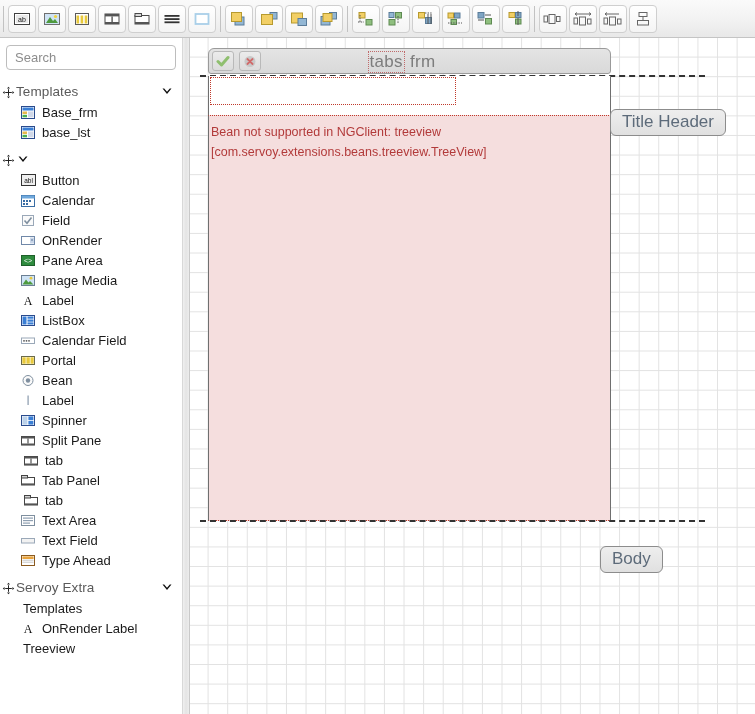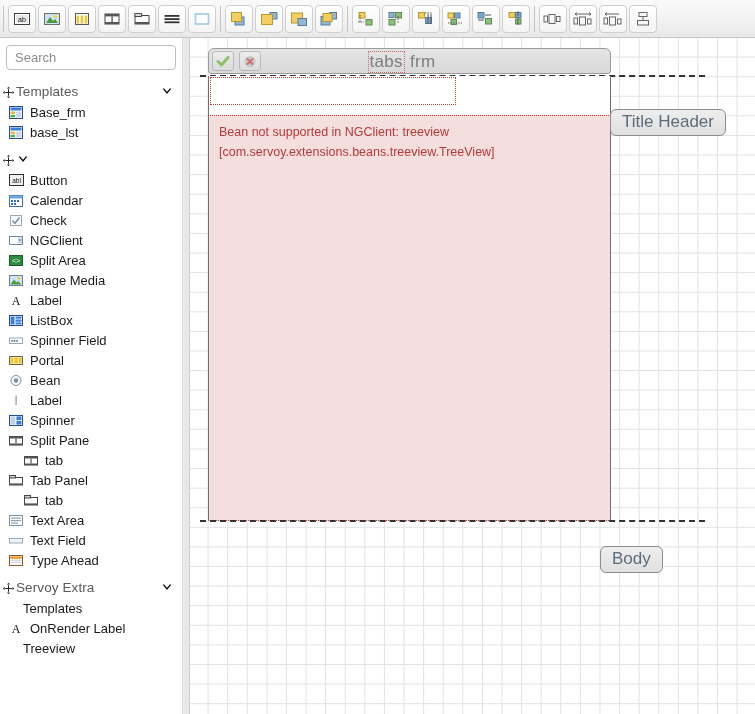--- a/index.html
+++ b/index.html
@@ -56,21 +56,21 @@
     position: relative;
   }
   .pal-group-label {
     font-size: 13.5px; color: #5a5a5a; flex: 1 1 auto;
     white-space: nowrap; letter-spacing: .1px;
   }
   .pal-group-chev { width: 14px; height: 14px; flex: 0 0 auto; }
 
   .pal-item {
     display: flex; align-items: center; height: 20px;
-    padding-left: 8px; font-size: 13px; color: #1a1a1a;
+    padding-left: 20px; font-size: 13px; color: #1a1a1a;
   }
   .pal-item.indent { padding-left: 23px; align-items: center; }
   .pal-icon {
     width: 16px; height: 16px; flex: 0 0 auto; margin-right: 6px;
     display: flex; align-items: center; justify-content: center;
   }
   .pal-label { white-space: nowrap; }
 
   
   #splitter {
@@ -142,21 +142,21 @@
   }
 
   
   #bean-area {
     position: absolute; left: 0px; top: 67px; width: 403px; height: 406px;
     background: #f5dede;
     border: 1px dotted #c0392b;
     border-left: 1px solid #6f6f6f; border-right: 1px solid #6f6f6f;
   }
   #bean-text {
-    padding: 6px 0 0 10px; font-size: 12.5px; line-height: 20px;
+    padding: 6px 0 0 2px; font-size: 12.5px; line-height: 20px;
     color: #b23a3a; white-space: pre;
   }
 
   
   .part-tab {
     position: absolute;
     background: linear-gradient(to bottom,#eeeeee,#e0e0e0);
     border: 1px solid #8c8c8c; border-radius: 6px;
     font-size: 17px; color: #5d6b7a;
     padding: 2px 11px 3px 11px;
@@ -430,40 +430,40 @@
       </span>
       <span class="pal-label">Calendar</span>
     </div>
     <div class="pal-item">
       <span class="pal-icon">
         <svg width="14" height="13" viewBox="0 0 14 13">
             <rect x="1.5" y="1.5" width="11" height="10" fill="#fafafa" stroke="#9aa8b8"></rect>
             <path d="M3.5 6.5 L6 9.2 L10.5 3.6" stroke="#7f8f9f" stroke-width="1.6" fill="none"></path>
           </svg>
       </span>
-      <span class="pal-label">Check</span>
+      <span class="pal-label">Field</span>
     </div>
     <div class="pal-item">
       <span class="pal-icon">
         <svg width="14" height="13" viewBox="0 0 14 13">
             <rect x="0.5" y="2.5" width="13" height="8" fill="#fff" stroke="#7088a8"></rect>
             <rect x="9" y="3.5" width="4" height="6" fill="#c9d6e8"></rect>
             <path d="M10 5.5 L12 5.5 L11 7.2 Z" fill="#44618a"></path>
           </svg>
       </span>
-      <span class="pal-label">NGClient</span>
+      <span class="pal-label">OnRender</span>
     </div>
     <div class="pal-item">
       <span class="pal-icon">
         <svg width="14" height="13" viewBox="0 0 14 13">
             <rect x="0.5" y="1.5" width="13" height="10" fill="#2e8b3e" stroke="#1d5f2a"></rect>
             <text x="7" y="9" font-size="7" font-family="Liberation Sans" text-anchor="middle" fill="#fff">&lt;&gt;</text>
           </svg>
       </span>
-      <span class="pal-label">Split Area</span>
+      <span class="pal-label">Pane Area</span>
     </div>
     <div class="pal-item">
       <span class="pal-icon">
         <svg width="14" height="13" viewBox="0 0 14 13">
             <rect x="0.5" y="1.5" width="13" height="10" fill="#cfe3f5" stroke="#6b7f93"></rect>
             <polygon points="1.5,10.5 5,5.5 7.5,8.5 9,7 12.5,10.5" fill="#4e9a3e"></polygon>
             <circle cx="10" cy="4.2" r="1.4" fill="#e8c93c"></circle>
           </svg>
       </span>
       <span class="pal-label">Image Media</span>
@@ -492,21 +492,21 @@
       <span class="pal-icon">
         <svg width="14" height="13" viewBox="0 0 14 13">
             <rect x="0.5" y="4" width="13" height="5.5" fill="#fff" stroke="#9aa8b8"></rect>
             <g fill="#555">
               <circle cx="3" cy="6.8" r="0.9"></circle>
               <circle cx="5.5" cy="6.8" r="0.9"></circle>
               <circle cx="8" cy="6.8" r="0.9"></circle>
             </g>
           </svg>
       </span>
-      <span class="pal-label">Spinner Field</span>
+      <span class="pal-label">Calendar Field</span>
     </div>
     <div class="pal-item">
       <span class="pal-icon">
         <svg width="14" height="13" viewBox="0 0 14 13">
             <rect x="0.5" y="2.5" width="13" height="8" fill="#fff" stroke="#6b6b4b"></rect>
             <rect x="1.3" y="3.3" width="3.4" height="6.4" fill="#e8c93c"></rect>
             <rect x="5.4" y="3.3" width="3.4" height="6.4" fill="#e8c93c"></rect>
             <rect x="9.5" y="3.3" width="3.2" height="6.4" fill="#e8c93c"></rect>
           </svg>
       </span>

